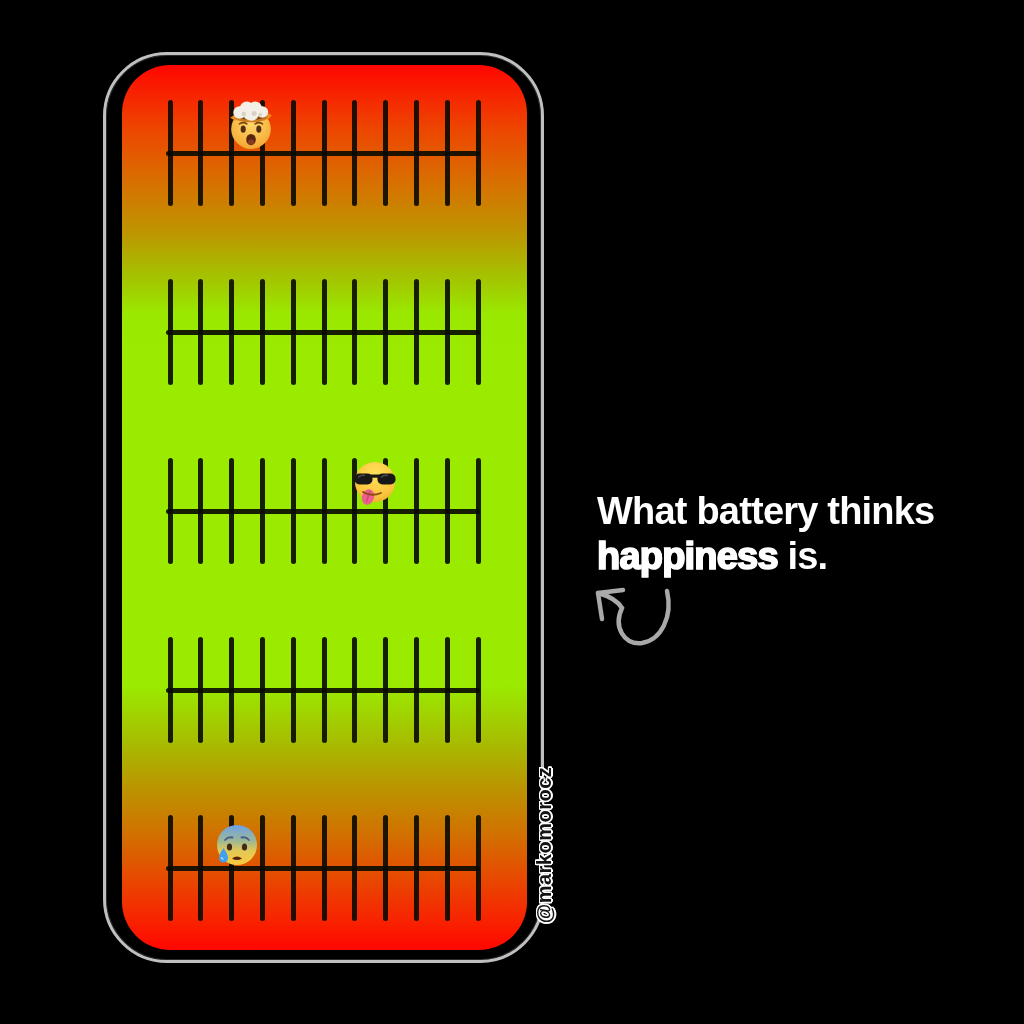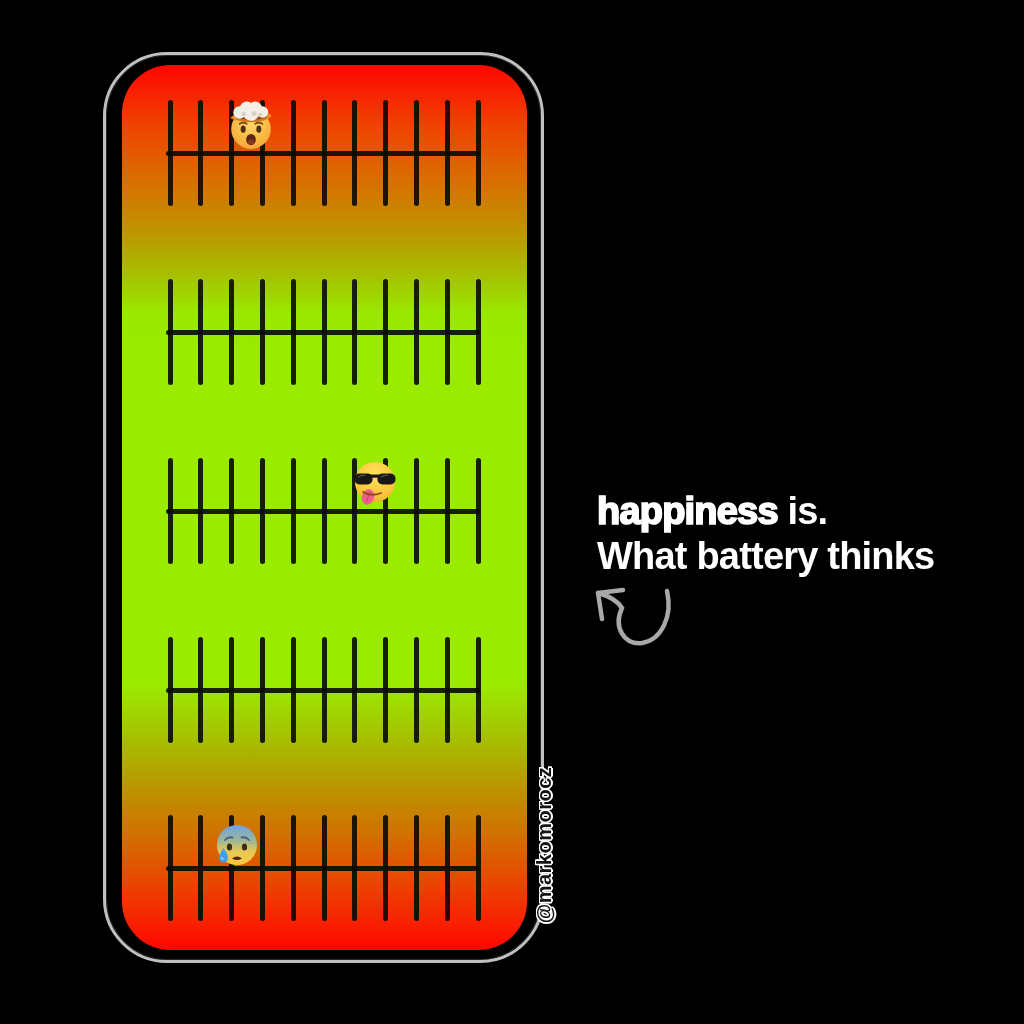--- a/index.html
+++ b/index.html
@@ -178,21 +178,21 @@
     <path d="M19,37.5 Q24,33.5 29,37.5 Q24,40.5 19,37.5 Z" fill="#5a2410"></path>
     <path d="M10.5,27 C13.5,31 15,34.5 15,37 a4.5,4.5 0 0 1 -9,0 C6,34.5 7.5,31 10.5,27 Z" fill="#41a0ee"></path>
     <path d="M8.5,36 a2.5,2.5 0 0 0 2,2.4" stroke="#bfe2fb" stroke-width="1.2" fill="none"></path>
   </svg>
 </div>
     </div>
 
   <div class="watermark">@markomorocz</div>
 
   <div class="caption" style="color: rgb(255, 255, 255);">
+    <div>What battery thinks</div>
     <div><span class="cap-heavy">happiness</span><span> is.</span></div>
-    <div>What battery thinks</div>
   </div>
 
   <svg class="arrow" viewBox="0 0 100 72">
     <path class="arrow-stroke" d="M84,8 C90,34 78,57 59,60 C41,62 30,44 39,25 C34,17 26,13 15,10" fill="none" stroke="#a9a9a9" stroke-width="4.5" stroke-linecap="round"></path>
     <path class="arrow-stroke" d="M15,10 L40,7 M15,10 L19,36" fill="none" stroke="#a9a9a9" stroke-width="4.5" stroke-linecap="round"></path>
   </svg>
 </div>
 
 </body></html>

